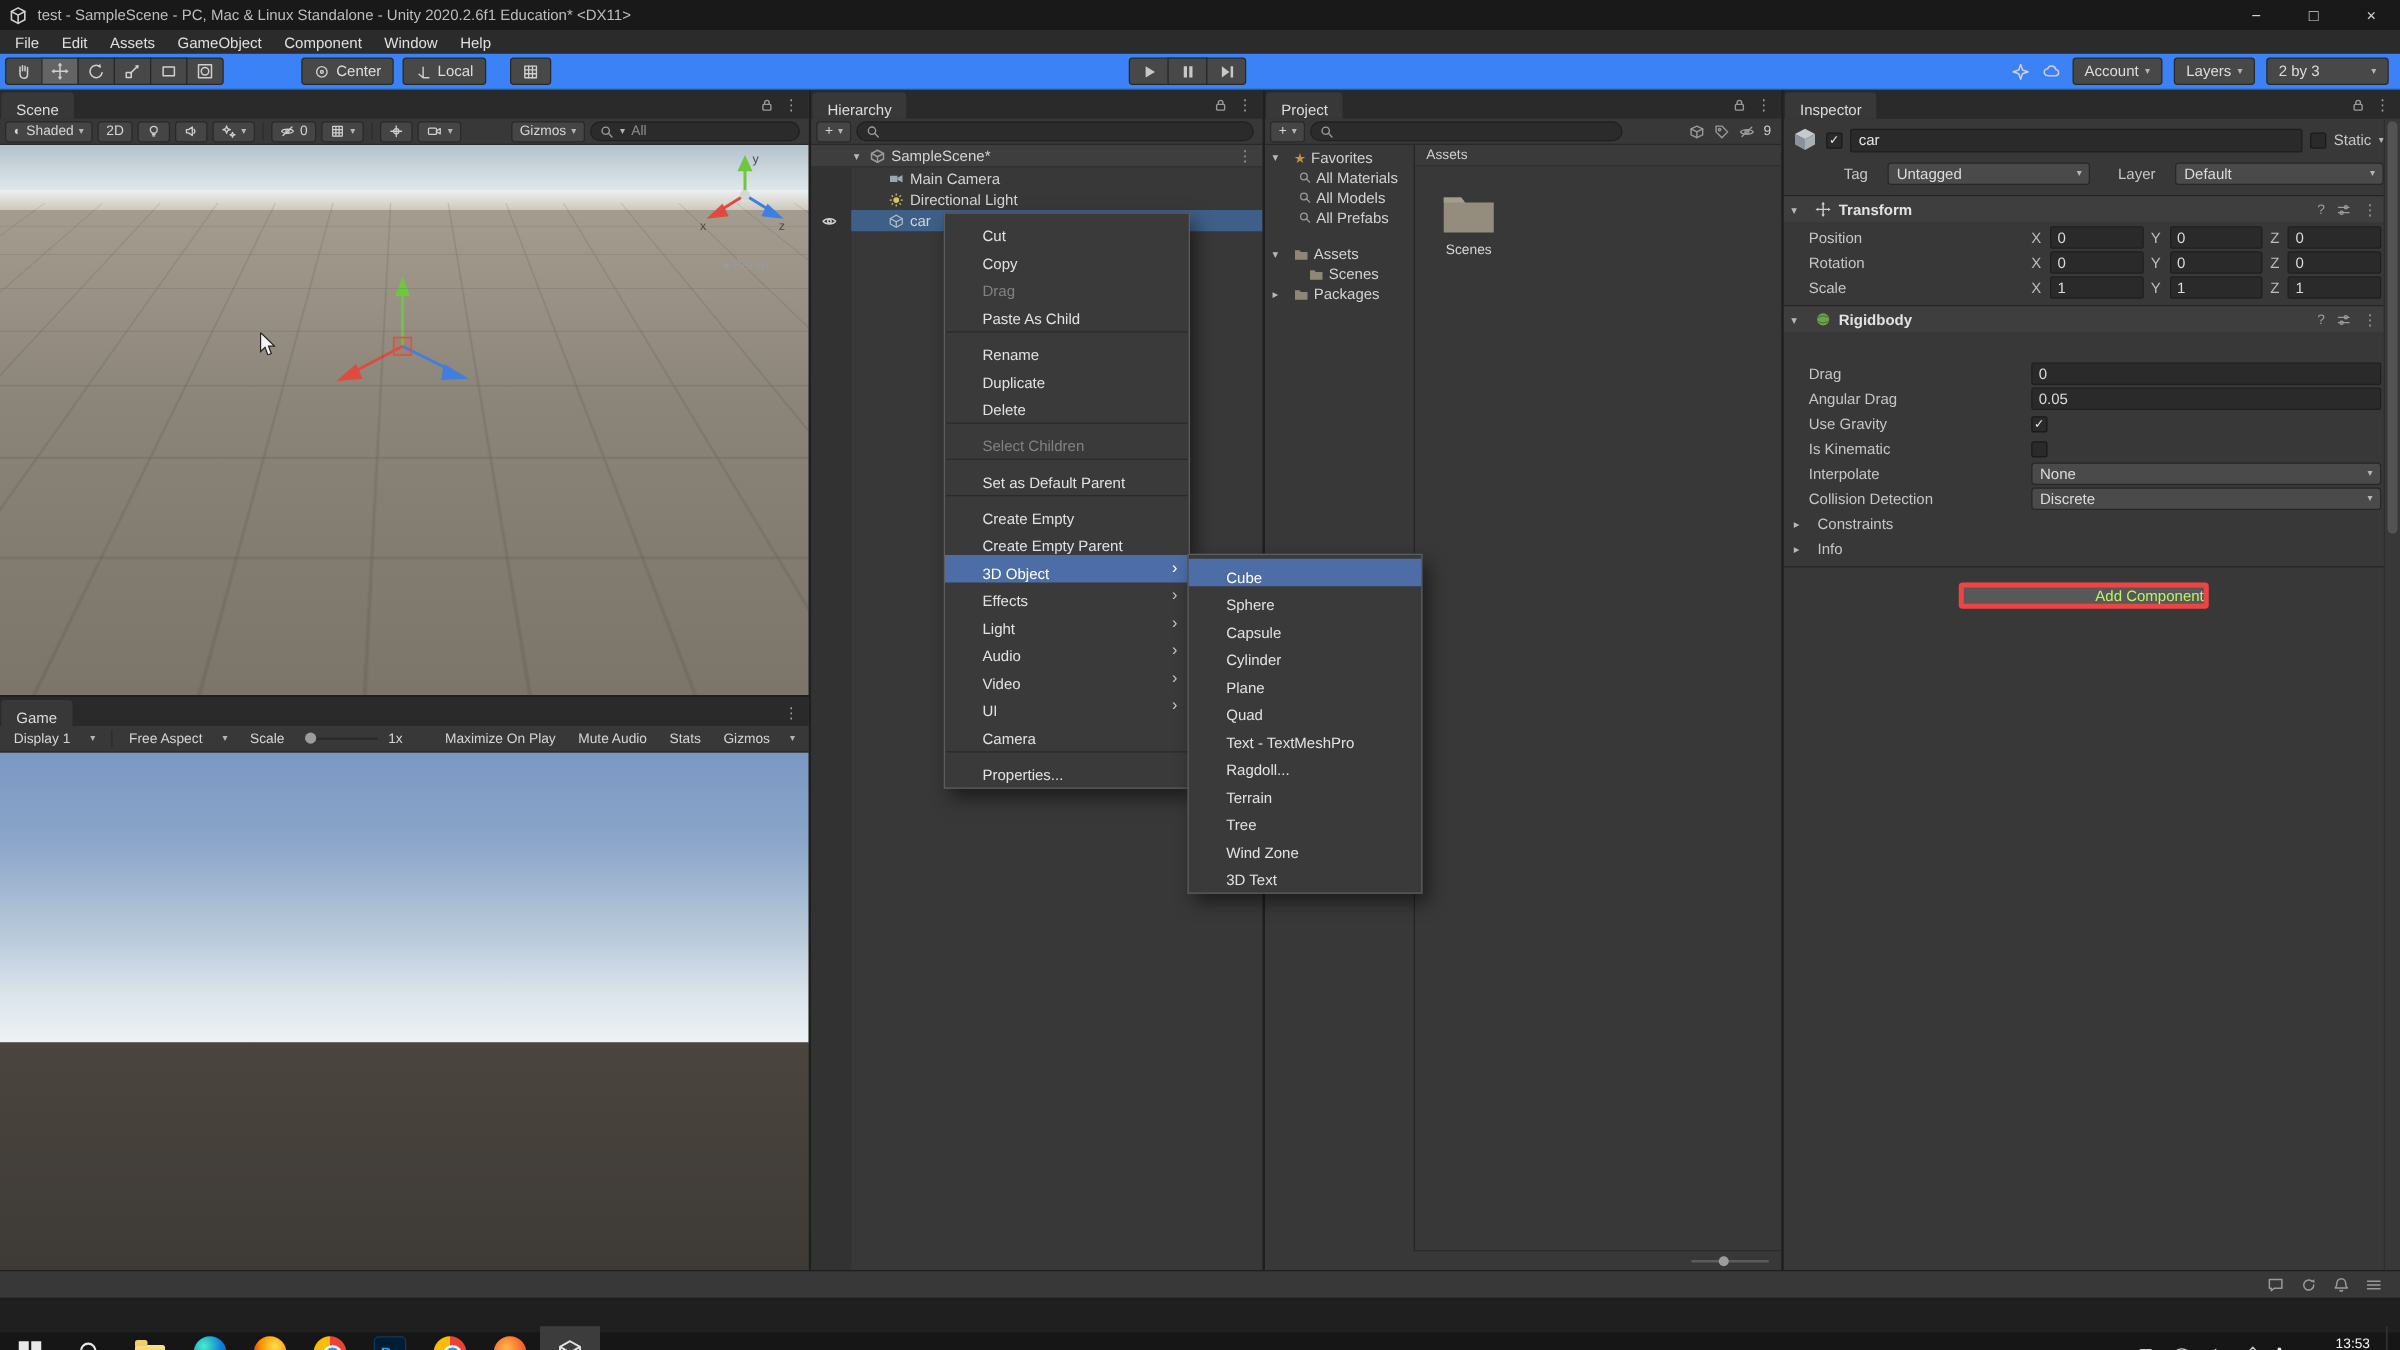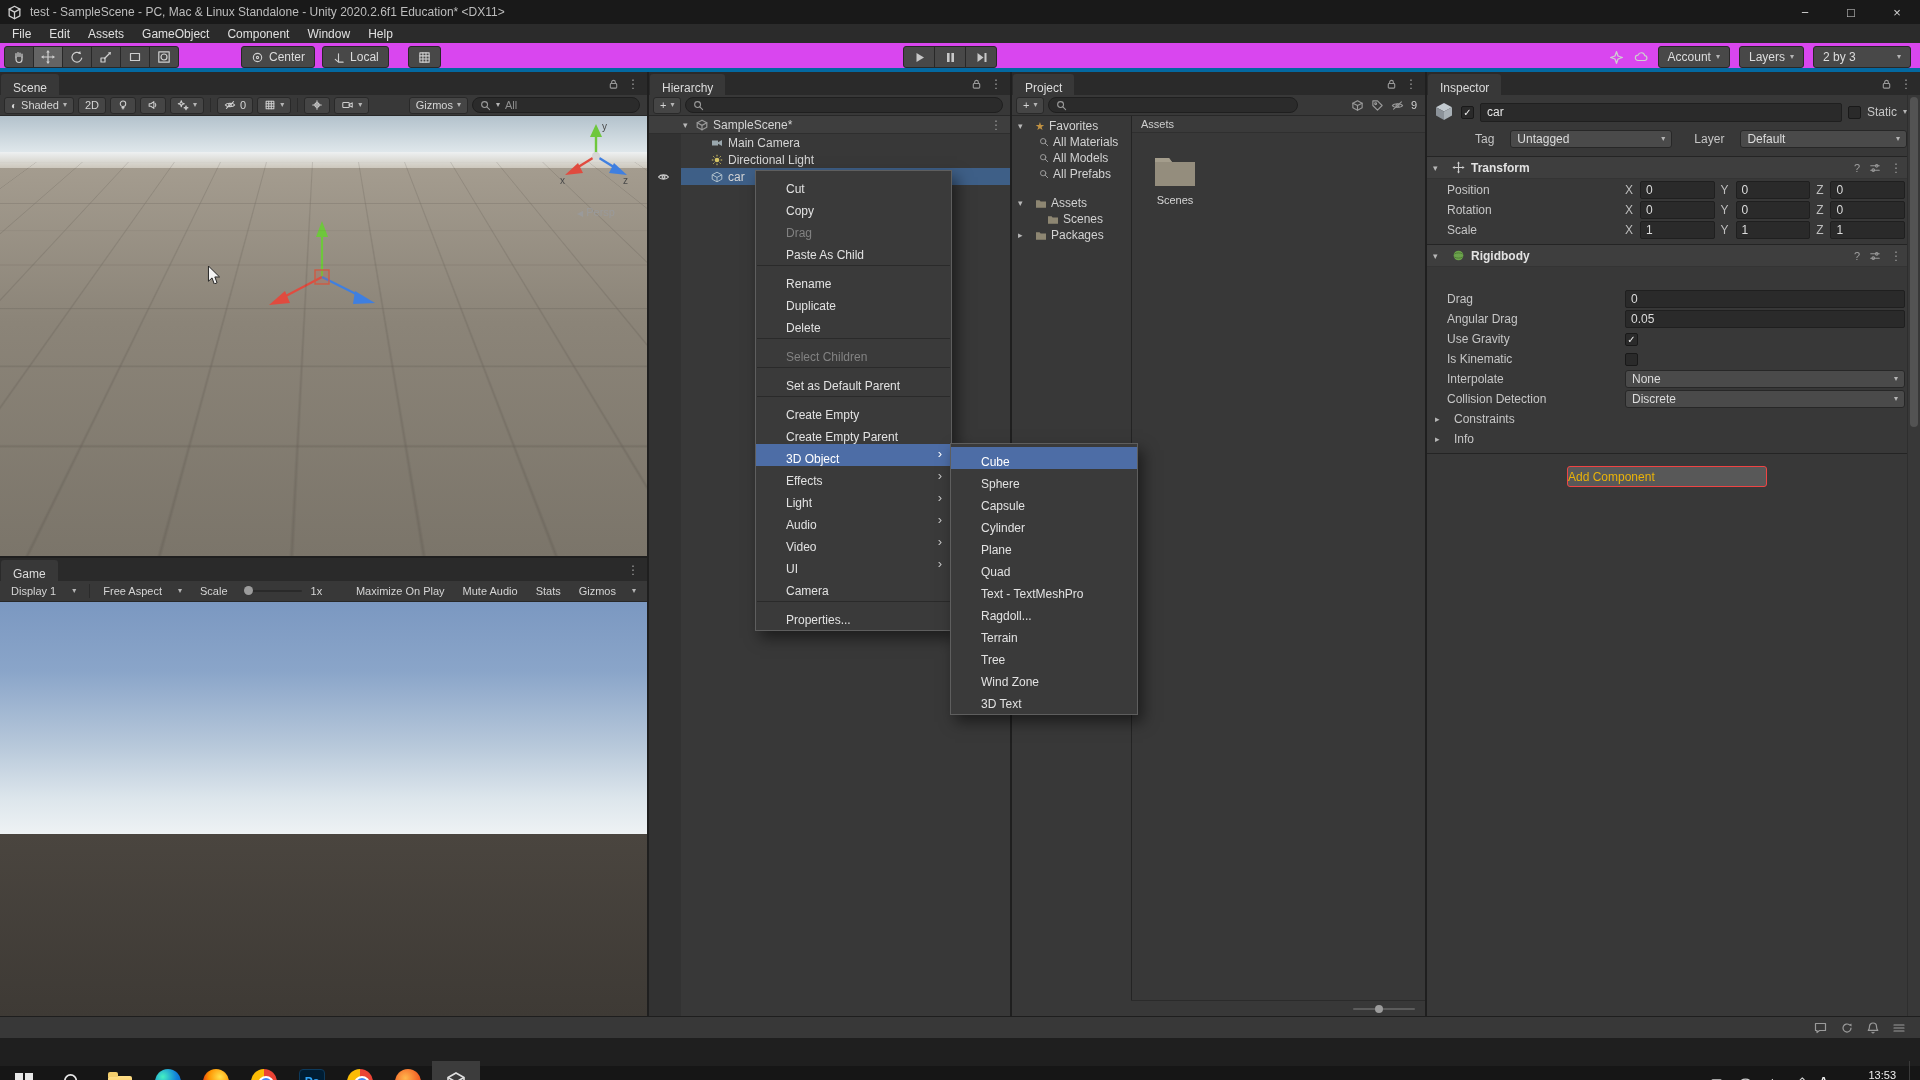--- a/index.html
+++ b/index.html
@@ -14,21 +14,21 @@
   .dar{font-size:8px;color:#b5b5b5;line-height:1}
   .kebab{color:#9e9e9e;font-size:12px}
 
   
   #titlebar{position:absolute;left:0;top:0;width:1920px;height:24px;background:#191919;display:flex;align-items:center;padding-left:7px}
   #titlebar .t-text{font-size:12px;color:#bdbdbd;margin-left:8px;white-space:nowrap}
   .win-ctl{margin-left:auto;display:flex;height:100%}
   .win-btn{width:46px;display:flex;align-items:center;justify-content:center;color:#d4d4d4;font-size:13px}
   #menubar{position:absolute;left:0;top:24px;width:1920px;height:19px;background:#2b2b2b;display:flex;align-items:center;padding-left:3px}
   .menu-item{padding:0 9px;height:100%;display:flex;align-items:center;color:#e0e0e0}
-  #maintoolbar{position:absolute;left:0;top:43px;width:1920px;height:29px;background:#d946ef;border-bottom:4px solid #0369a1}
+  #maintoolbar{position:absolute;left:0;top:43px;width:1920px;height:29px;background:#3b82f6;border-bottom:1px solid #0369a1}
   .tg{position:absolute;top:3px;display:flex}
   .ubtn{height:22px;background:#484848;border:1px solid #282828;display:flex;align-items:center;justify-content:center;color:#ddd;gap:5px}
   .tool{width:30px;margin-left:-1px}
   .tool:first-child{margin-left:0;border-radius:3px 0 0 3px}
   .tool:last-child{border-radius:0 3px 3px 0}
   .tool.active{background:#646464}
   .pill{border-radius:3px;padding:0 9px}
   #tools{left:4px}
   #pivot-group{left:241px;gap:7px}
   #play-group{left:903px}
@@ -120,21 +120,21 @@
   .ival{flex:1;display:flex;align-items:center;gap:6px;margin-right:2px}
   .nfield{flex:1;height:18px;background:var(--field_bg,#2a2a2a);border:1px solid #1f1f1f;border-radius:2px;display:flex;align-items:center;padding:0 5px;color:#dcdcdc}
   .axis{color:#bdbdbd;margin-right:1px}
   .ddown{flex:1;height:18px;background:#4a4a4a;border:1px solid #272727;border-radius:3px;display:flex;align-items:center;padding:0 6px;color:#dcdcdc}
   .ddown .dar{margin-left:auto}
   .chk{width:13px;height:13px;background:#2a2a2a;border:1px solid #191919;border-radius:2px;display:flex;align-items:center;justify-content:center;color:#eee;font-size:10px;flex:0 0 auto}
   .chead{position:absolute;left:0;width:100%;height:23px;background:#3e3e3e;border-top:1px solid #242424;border-bottom:1px solid #343434;display:flex;align-items:center;gap:6px;padding-left:6px}
   .ctitle{font-weight:bold;color:#e2e2e2}
   .chead-icons{margin-left:auto;display:flex;gap:9px;padding-right:5px;color:#9e9e9e;font-size:11px;align-items:center}
   .namefield{flex:1;height:19px;background:var(--field_bg,#2a2a2a);border:1px solid #1f1f1f;border-radius:2px;display:flex;align-items:center;padding:0 6px;color:#e6e6e6}
-  .addc{position:absolute;left:140px;top:394px;width:200px;height:21px;background:#585858;border:1px solid #ef4444;border-radius:3px;display:flex;align-items:center;justify-content:flex-start;color:#eab308}
+  .addc{position:absolute;left:140px;top:394px;width:200px;height:21px;background:#585858;border:4px solid #ef4444;border-radius:3px;display:flex;align-items:center;justify-content:flex-end;color:#bef264}
   .foldrow{padding-left:8px;gap:6px;color:#c6c6c6}
 
   
   #statusbar{position:absolute;left:0;top:1016px;width:1920px;height:22px;background:#383838;border-top:1px solid #1e1e1e;display:flex;align-items:center;justify-content:flex-end;gap:12px;padding-right:14px}
 
   
   #taskbar{position:absolute;left:0;top:1066px;width:1920px;height:32px;background:var(--taskbar_bg,#161616);display:flex;align-items:center}
   .tslot{width:48px;height:42px;display:flex;align-items:center;justify-content:center;flex:0 0 auto}
   .tslot.active{background:#3c3c3c;box-shadow:inset 0 -2px 0 #a9a9a9}
   .winlogo{display:grid;grid-template-columns:8px 8px;grid-template-rows:8px 8px;gap:2px}

